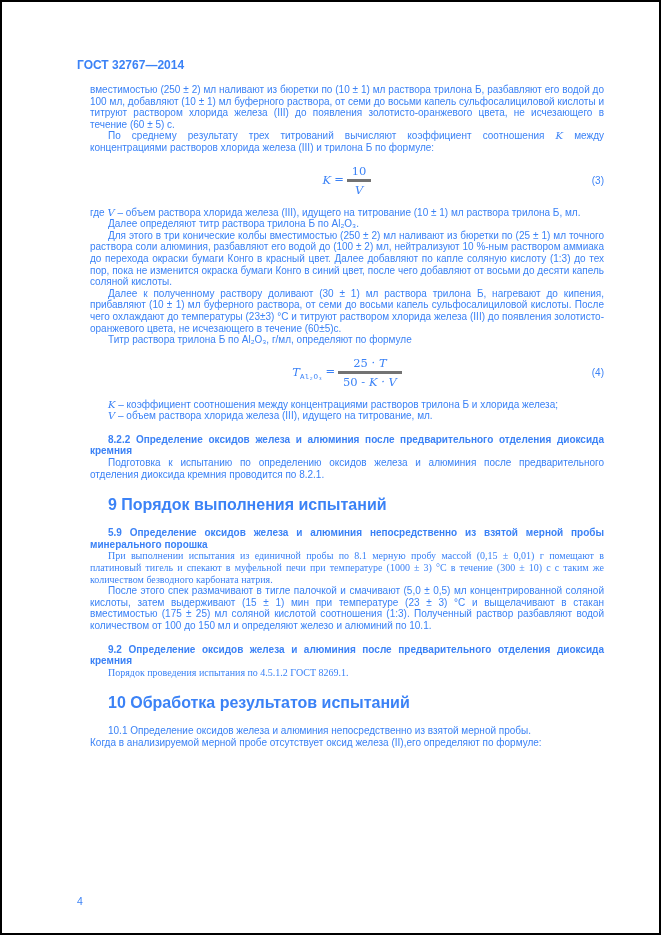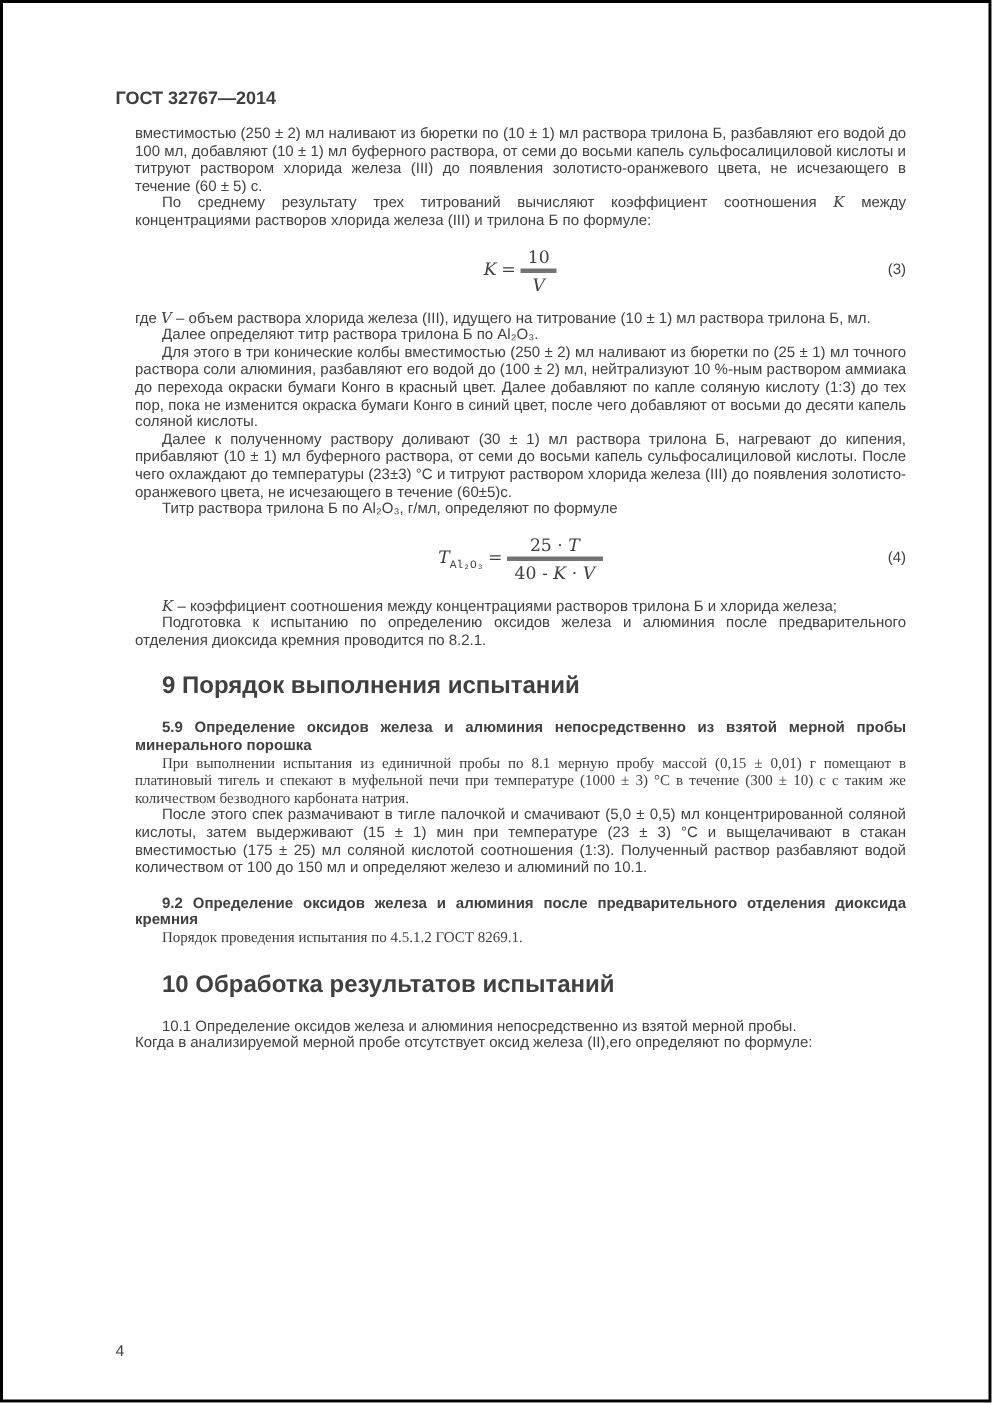--- a/index.html
+++ b/index.html
@@ -3,21 +3,21 @@
 <meta charset="utf-8">
 <style>
   * { margin:0; padding:0; box-sizing:border-box; }
   html,body { background:#888; }
   .page {
     position:relative;
     width:661px; height:935px;
     background:#fff;
     border:2px solid #000;
     font-family:"Liberation Sans","DejaVu Sans",sans-serif;
-    color:#404040;
+    color:#3b82f6;
     overflow:hidden;
   }
   .doc-header {
     position:absolute; left:75px; top:56px;
     font-size:12px; font-weight:bold;
   }
   .content {
     position:absolute; left:88px; top:82px;
     width:514px;
   }
@@ -80,27 +80,29 @@
 
     <p class="b"><span>где</span> <span class="fvar">V</span> <span>– объем раствора хлорида железа (III), идущего на титрование (10 ± 1) мл раствора трилона Б, мл.</span></p>
 
     <p class="b ind">Далее определяют титр раствора трилона Б по Al₂O₃.</p>
     <p class="b ind">Для этого в три конические колбы вместимостью (250 ± 2) мл наливают из бюретки по (25 ± 1) мл точного раствора соли алюминия, разбавляют его водой до (100 ± 2) мл, нейтрализуют 10 %-ным раствором аммиака до перехода окраски бумаги Конго в красный цвет. Далее добавляют по капле соляную кислоту (1:3) до тех пор, пока не изменится окраска бумаги Конго в синий цвет, после чего добавляют от восьми до десяти капель соляной кислоты.</p>
     <p class="b ind">Далее к полученному раствору доливают (30 ± 1) мл раствора трилона Б, нагревают до кипения, прибавляют (10 ± 1) мл буферного раствора, от семи до восьми капель сульфосалициловой кислоты. После чего охлаждают до температуры (23±3) °С и титруют раствором хлорида железа (III) до появления золотисто-оранжевого цвета, не исчезающего в течение (60±5)с.</p>
     <p class="b ind">Титр раствора трилона Б по Al₂O₃, г/мл, определяют по формуле</p>
 
     <div class="formula-row">
       <div class="formula">
-        <span class="fvar">T</span><sub class="fsub">Al₂O₃</sub><span class="feq">=</span><span class="frac"><span class="num"><span>25 ·</span> <span class="fvar">T</span></span><span class="den"><span>40 -</span> <span class="fvar">K · V</span></span></span>
+        <span class="fvar">T</span><sub class="fsub">Al₂O₃</sub><span class="feq">=</span><span class="frac"><span class="num"><span>25 ·</span> <span class="fvar">T</span></span><span class="den"><span>50 -</span> <span class="fvar">K · V</span></span></span>
       </div>
       <div class="formula-number">(4)</div>
     </div>
 
     <p class="b wind"><span class="fvar">K</span> <span>– коэффициент соотношения между концентрациями растворов трилона Б и хлорида железа;</span></p>
+    <p class="b wind"><span class="fvar">V</span> <span>– объем раствора хлорида железа (III), идущего на титрование, мл.</span></p>
 
+    <p class="b ind bold mt12">8.2.2 Определение оксидов железа и алюминия после предварительного отделения диоксида кремния</p>
     <p class="b ind">Подготовка к испытанию по определению оксидов железа и алюминия после предварительного отделения диоксида кремния проводится по 8.2.1.</p>
 
     <h2 class="sect">9 Порядок выполнения испытаний</h2>
 
     <p class="b ind bold">5.9 Определение оксидов железа и алюминия непосредственно из взятой мерной пробы минерального порошка</p>
     <p class="b ind mt8">При выполнении испытания из единичной пробы по 8.1 мерную пробу массой (0,15 ± 0,01) г помещают в платиновый тигель и спекают в муфельной печи при температуре (1000 ± 3) °С в течение (300 ± 10) с с таким же количеством безводного карбоната натрия.</p>
     <p class="b ind">После этого спек размачивают в тигле палочкой и смачивают (5,0 ± 0,5) мл концентрированной соляной кислоты, затем выдерживают (15 ± 1) мин при температуре (23 ± 3) °С и выщелачивают в стакан вместимостью (175 ± 25) мл соляной кислотой соотношения (1:3). Полученный раствор разбавляют водой количеством от 100 до 150 мл и определяют железо и алюминий по 10.1.</p>
 
     <p class="b ind bold mt12">9.2 Определение оксидов железа и алюминия после предварительного отделения диоксида кремния</p>
     <p class="b ind mt8">Порядок проведения испытания по 4.5.1.2 ГОСТ 8269.1.</p>

